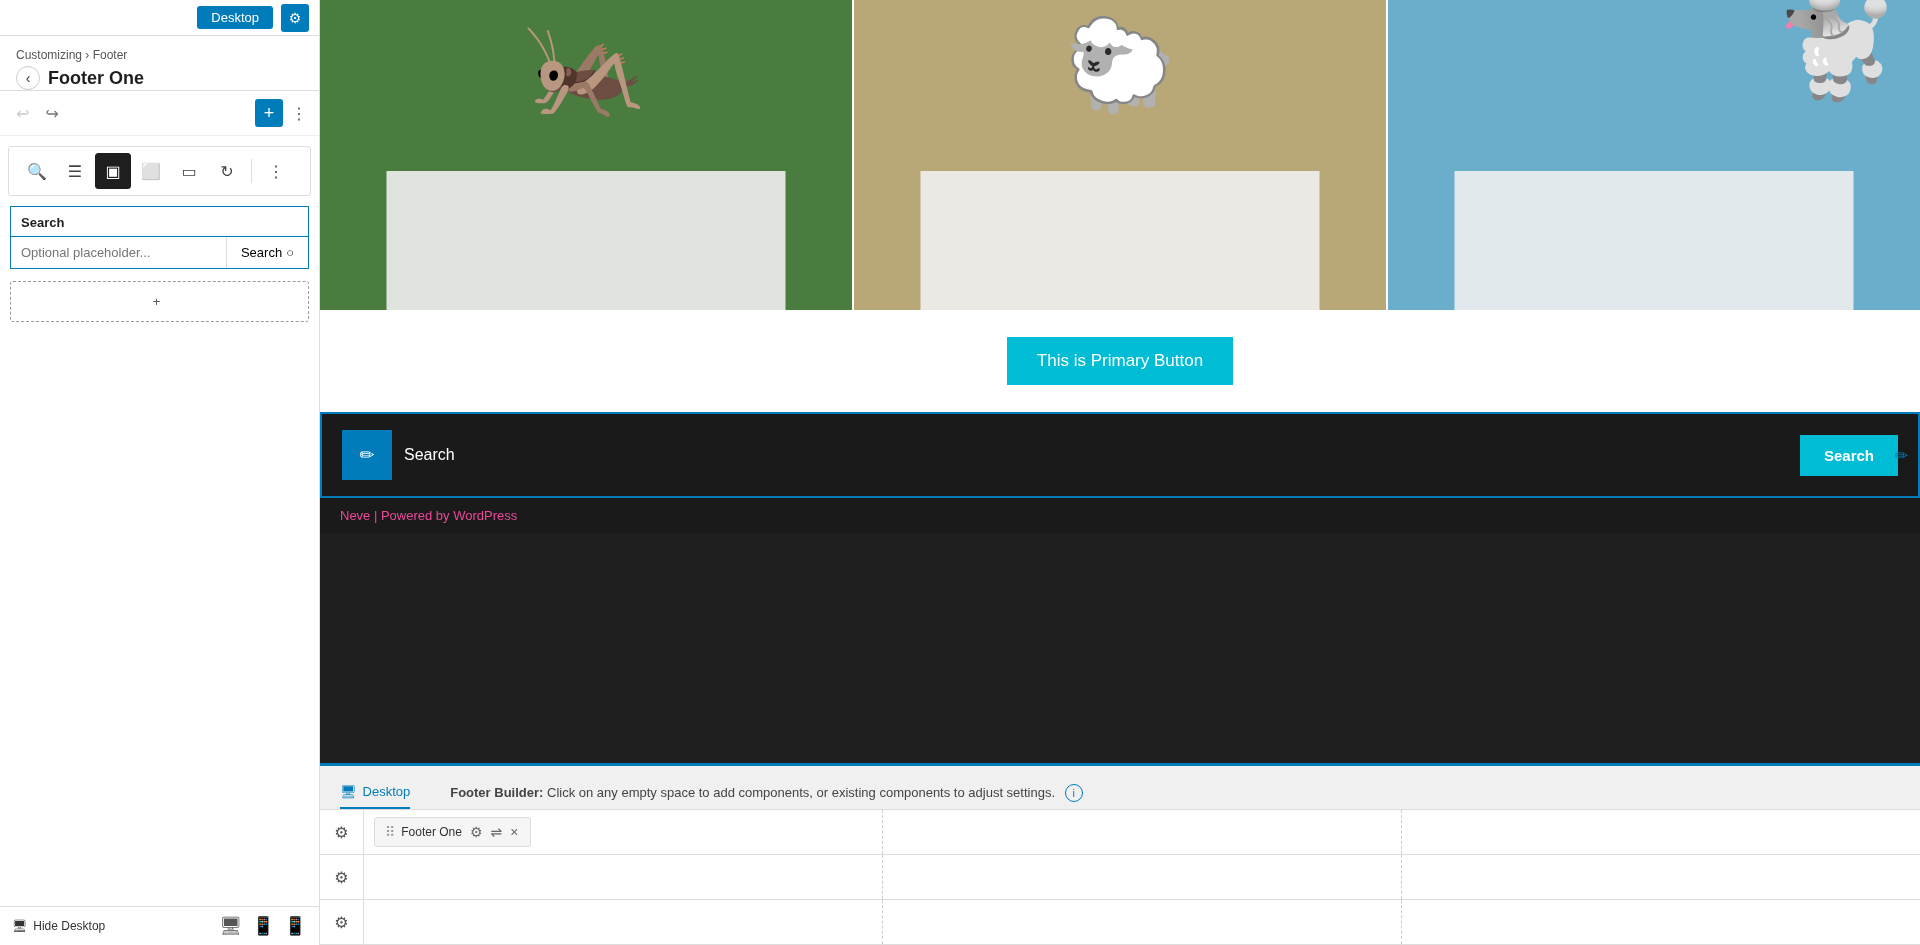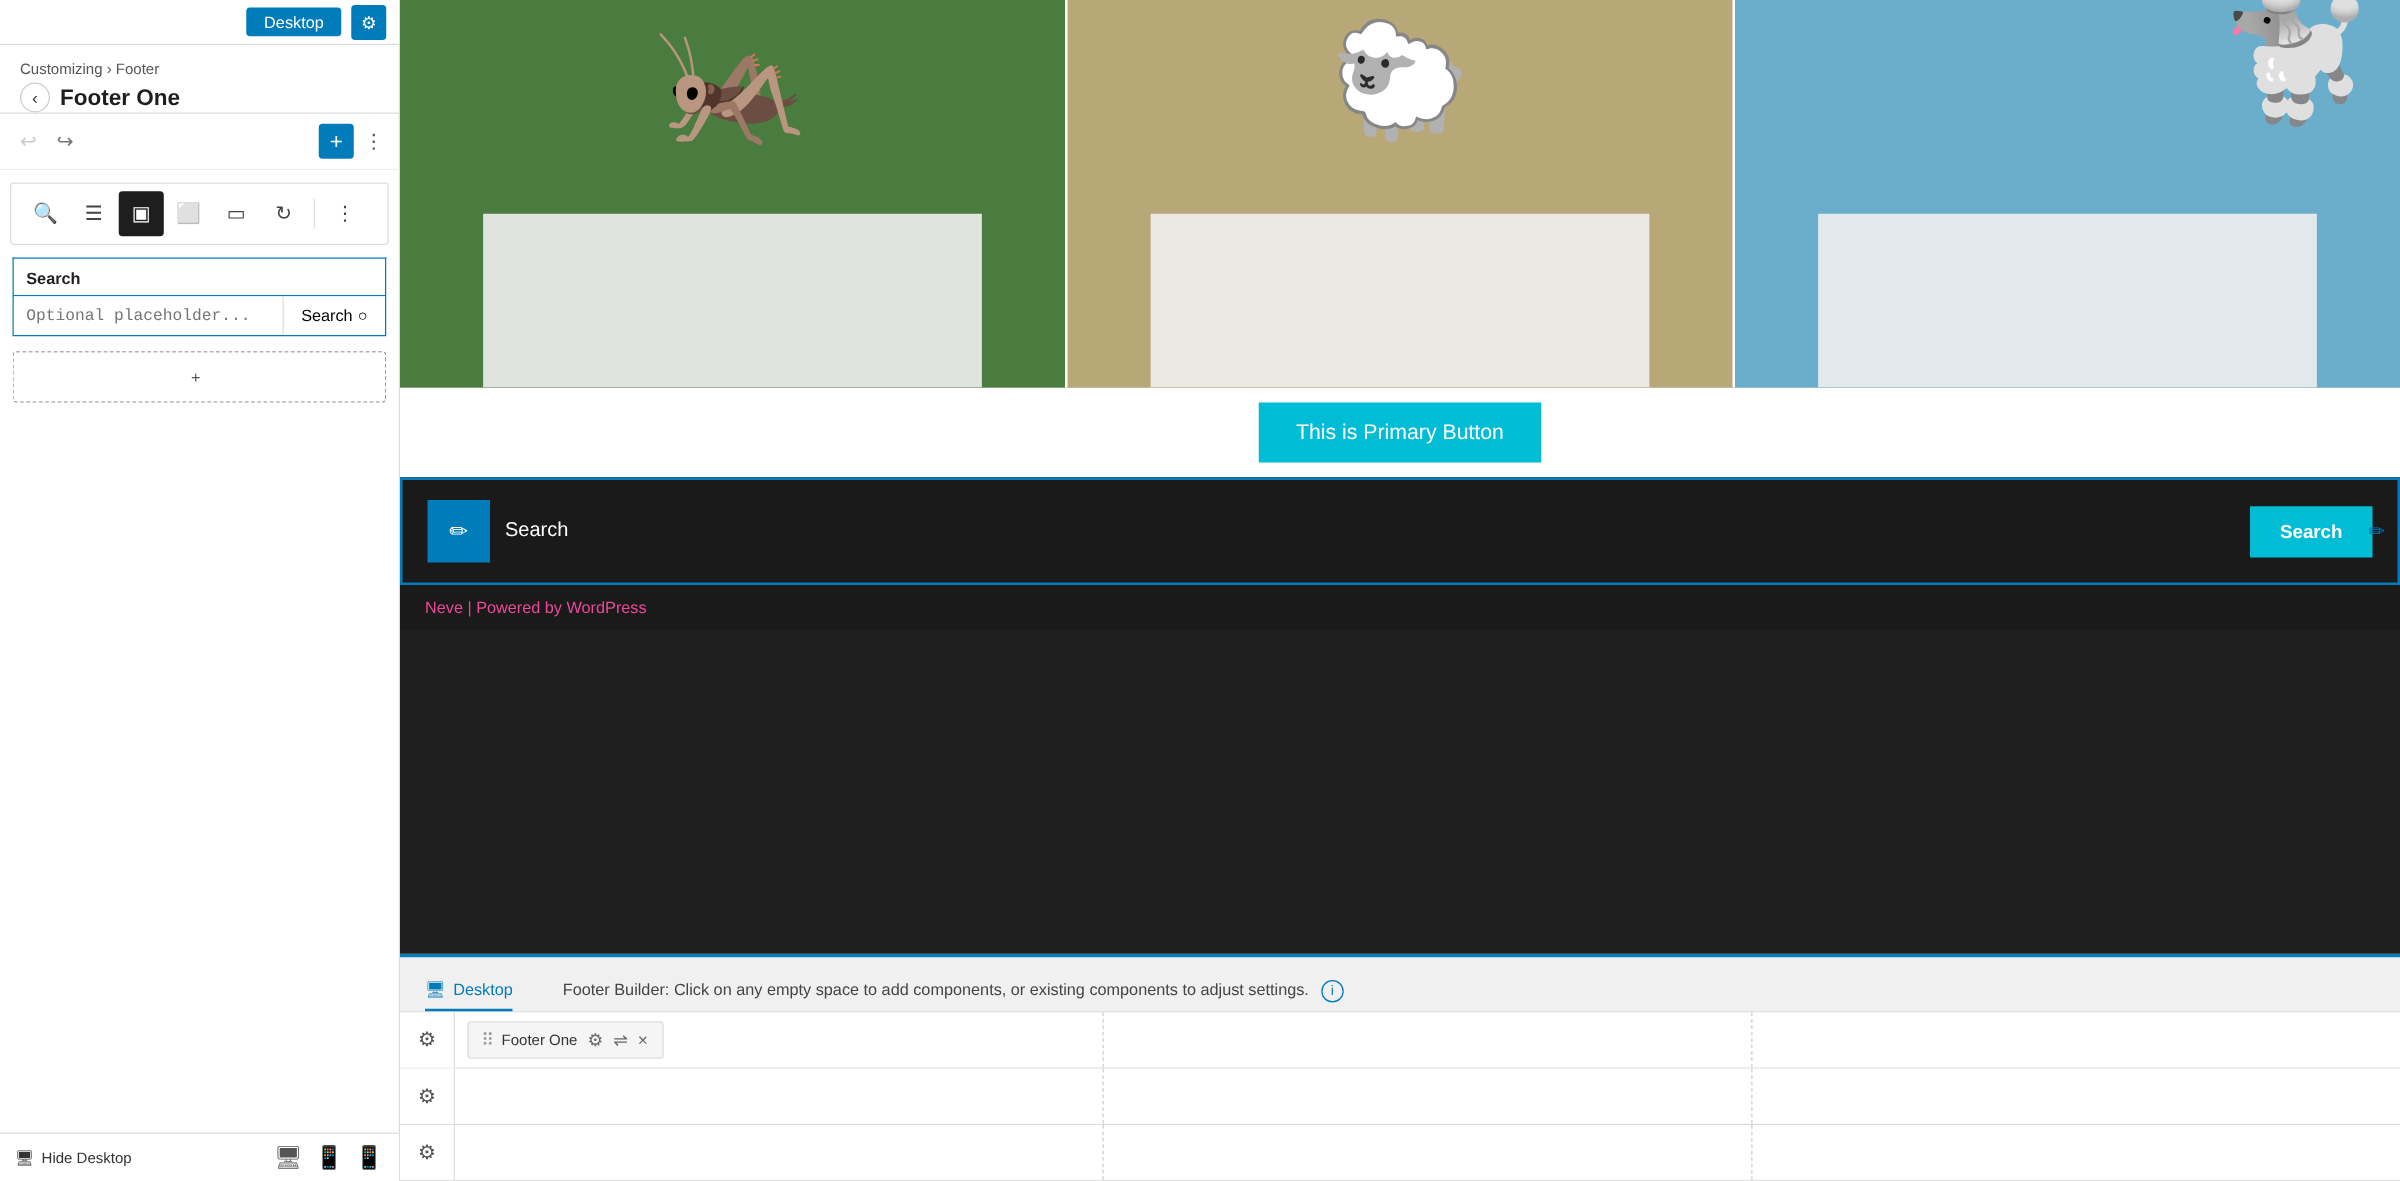--- a/index.html
+++ b/index.html
@@ -183,21 +183,20 @@
     }
 
     .search-placeholder-input {
       flex: 1;
       padding: 8px 10px;
       font-size: 13px;
       color: #0369a1;
       border: none;
       outline: none;
       background: #fff;
-      font-family: Liberation Mono, monospace;
     }
 
     .search-preview-btn {
       background: #fff;
       border: none;
       border-left: 1px solid #ddd;
       padding: 8px 14px;
       font-size: 13px;
       cursor: pointer;
       display: flex; align-items: center; gap: 4px;
@@ -415,21 +414,21 @@
       color: #007cba;
       border-bottom-color: #007cba;
     }
 
     .footer-info {
       font-size: 13px;
       color: #444;
       margin-left: 20px;
     }
 
-    .footer-info strong { font-weight: 400; }
+    .footer-info strong { font-weight: 700; }
 
     .info-icon {
       display: inline-flex;
       align-items: center;
       justify-content: center;
       width: 18px; height: 18px;
       border: 1.5px solid #007cba;
       border-radius: 50%;
       color: #007cba;
       font-size: 11px;
@@ -585,21 +584,21 @@
         <div style="position:absolute;top:20px;left:50%;transform:translateX(-50%);font-size:90px;line-height:1;">🐑</div>
         <div class="img-placeholder-white"></div>
       </div>
       <div class="img-slot">
 
         <div style="position:absolute;top:-5px;right:20px;font-size:100px;line-height:1;color:#ffb6c1;">🐩</div>
         <div class="img-placeholder-white"></div>
       </div>
     </div>
 
-    <div class="buttons-row" style="background:#fff; padding:12px 0; display:flex; justify-content:center; gap:0; align-items:center;">
+    <div class="buttons-row" style="background:#fff; padding:27px 0; display:flex; justify-content:center; gap:0; align-items:center;">
       <button class="primary-btn-preview">This is Primary Button</button>
     </div>
 
     <div class="footer-preview">
       <div class="footer-search-row">
         <div class="edit-pencil-box">
           <span style="color:#fff;font-size:18px;">✏</span>
         </div>
         <span style="color:#fff;font-size:16px;margin-left:12px;">Search</span>
         <div style="flex:1;"></div>

